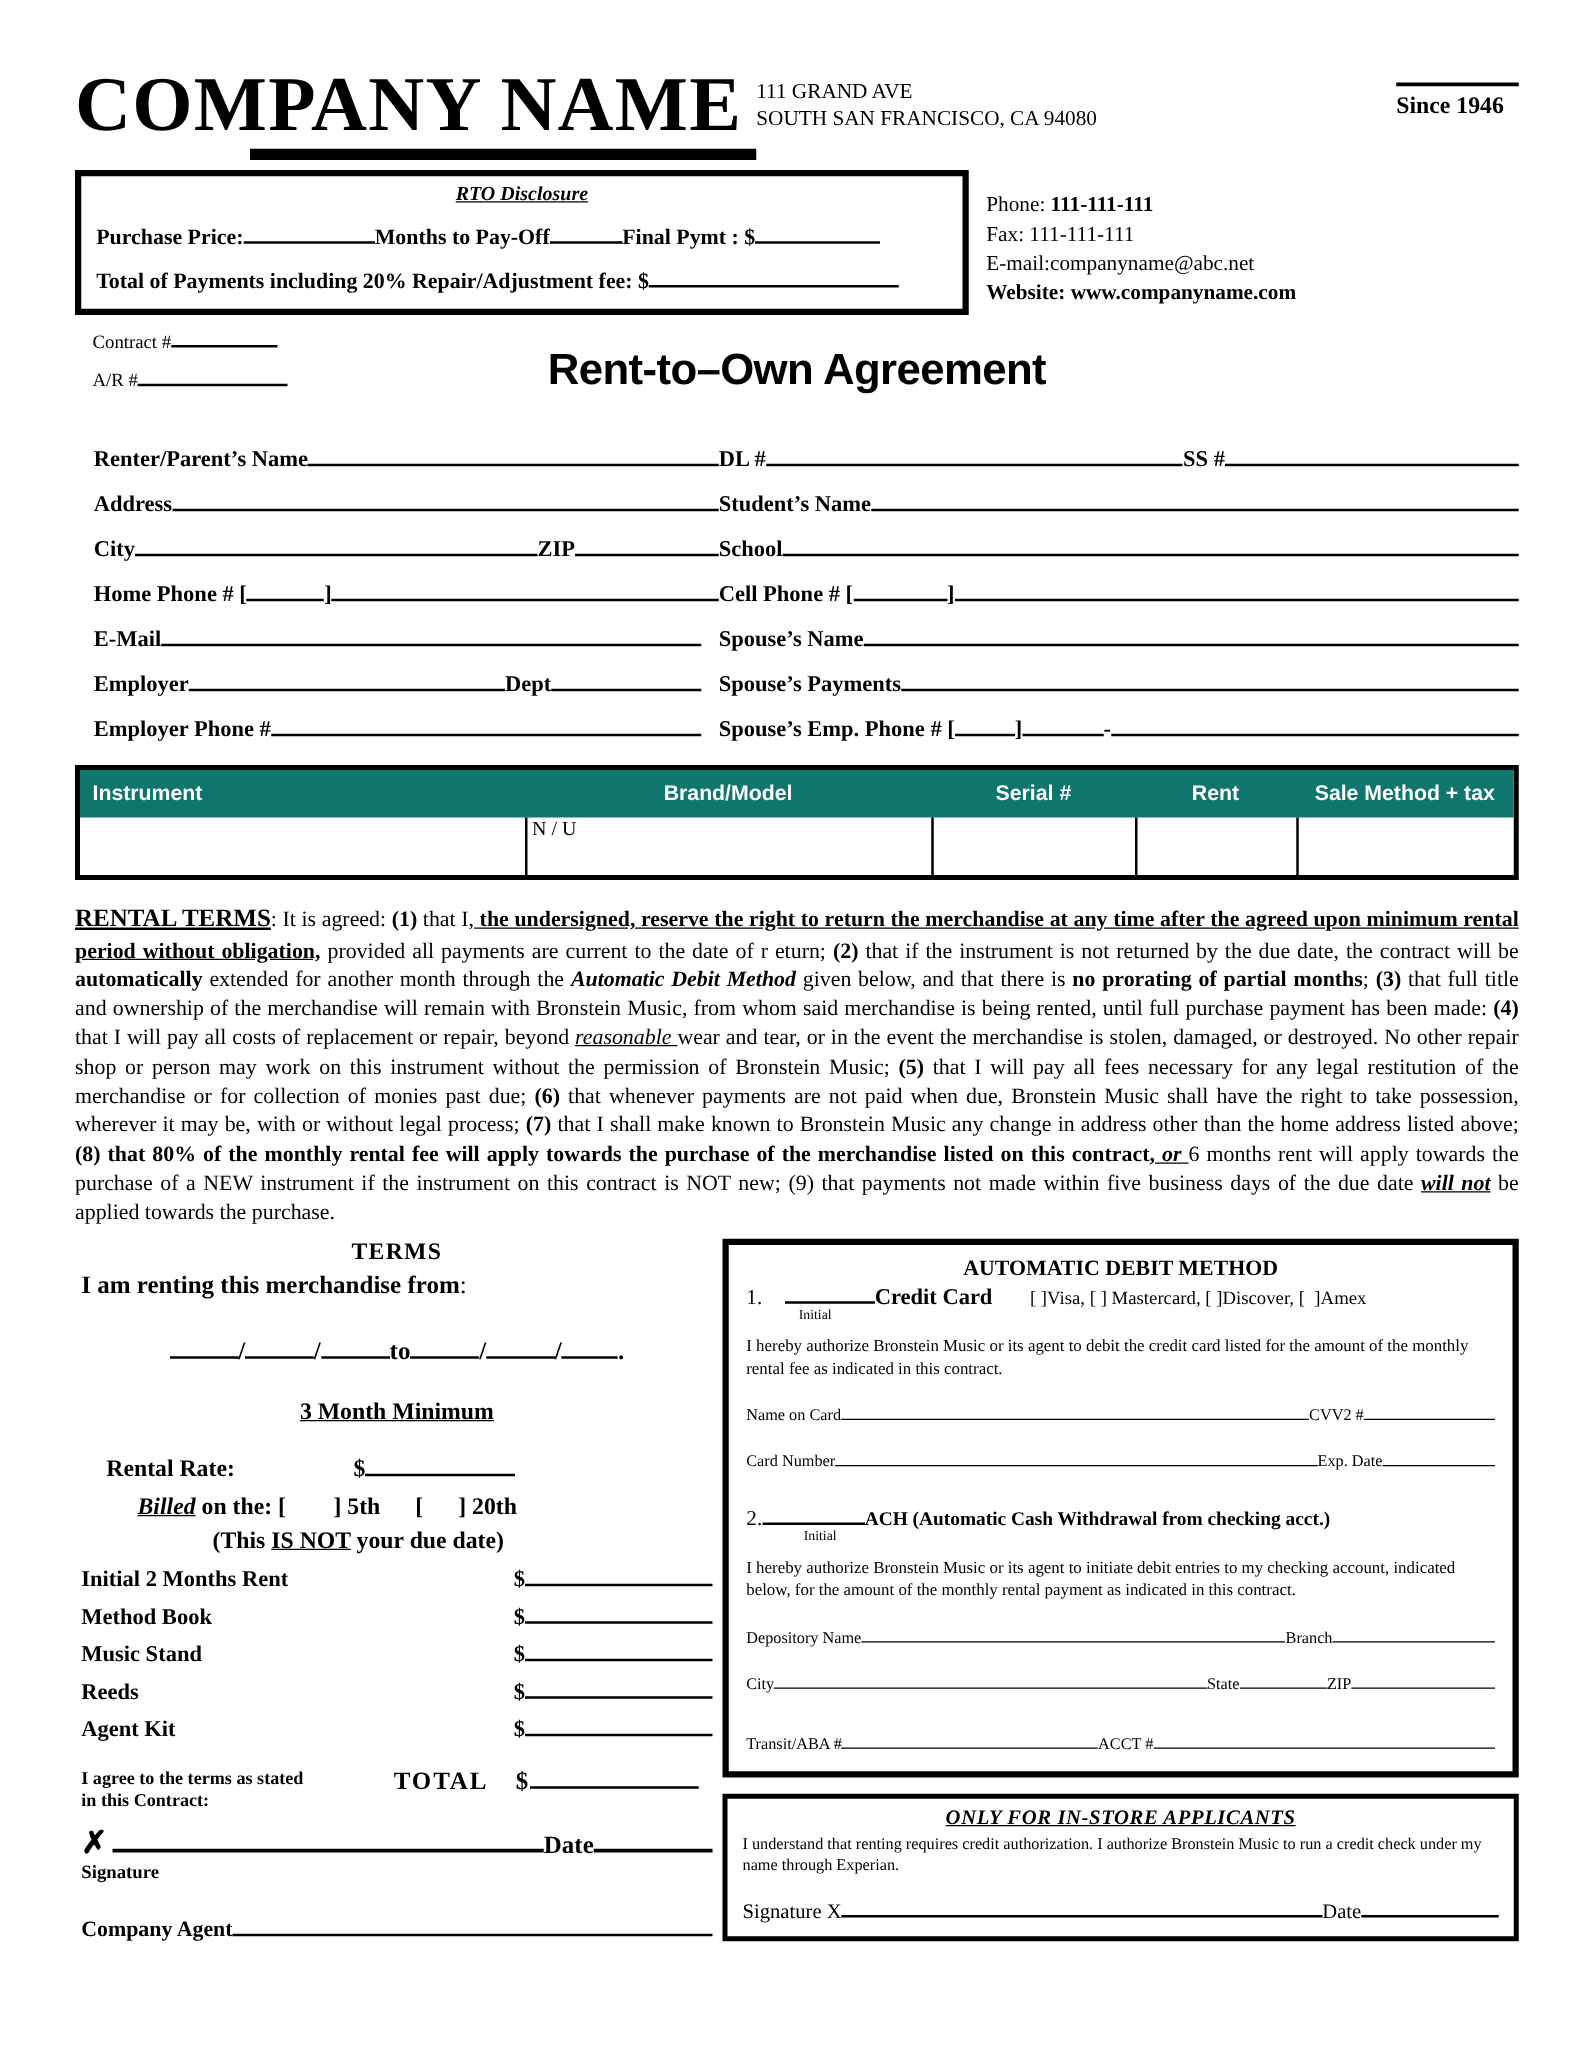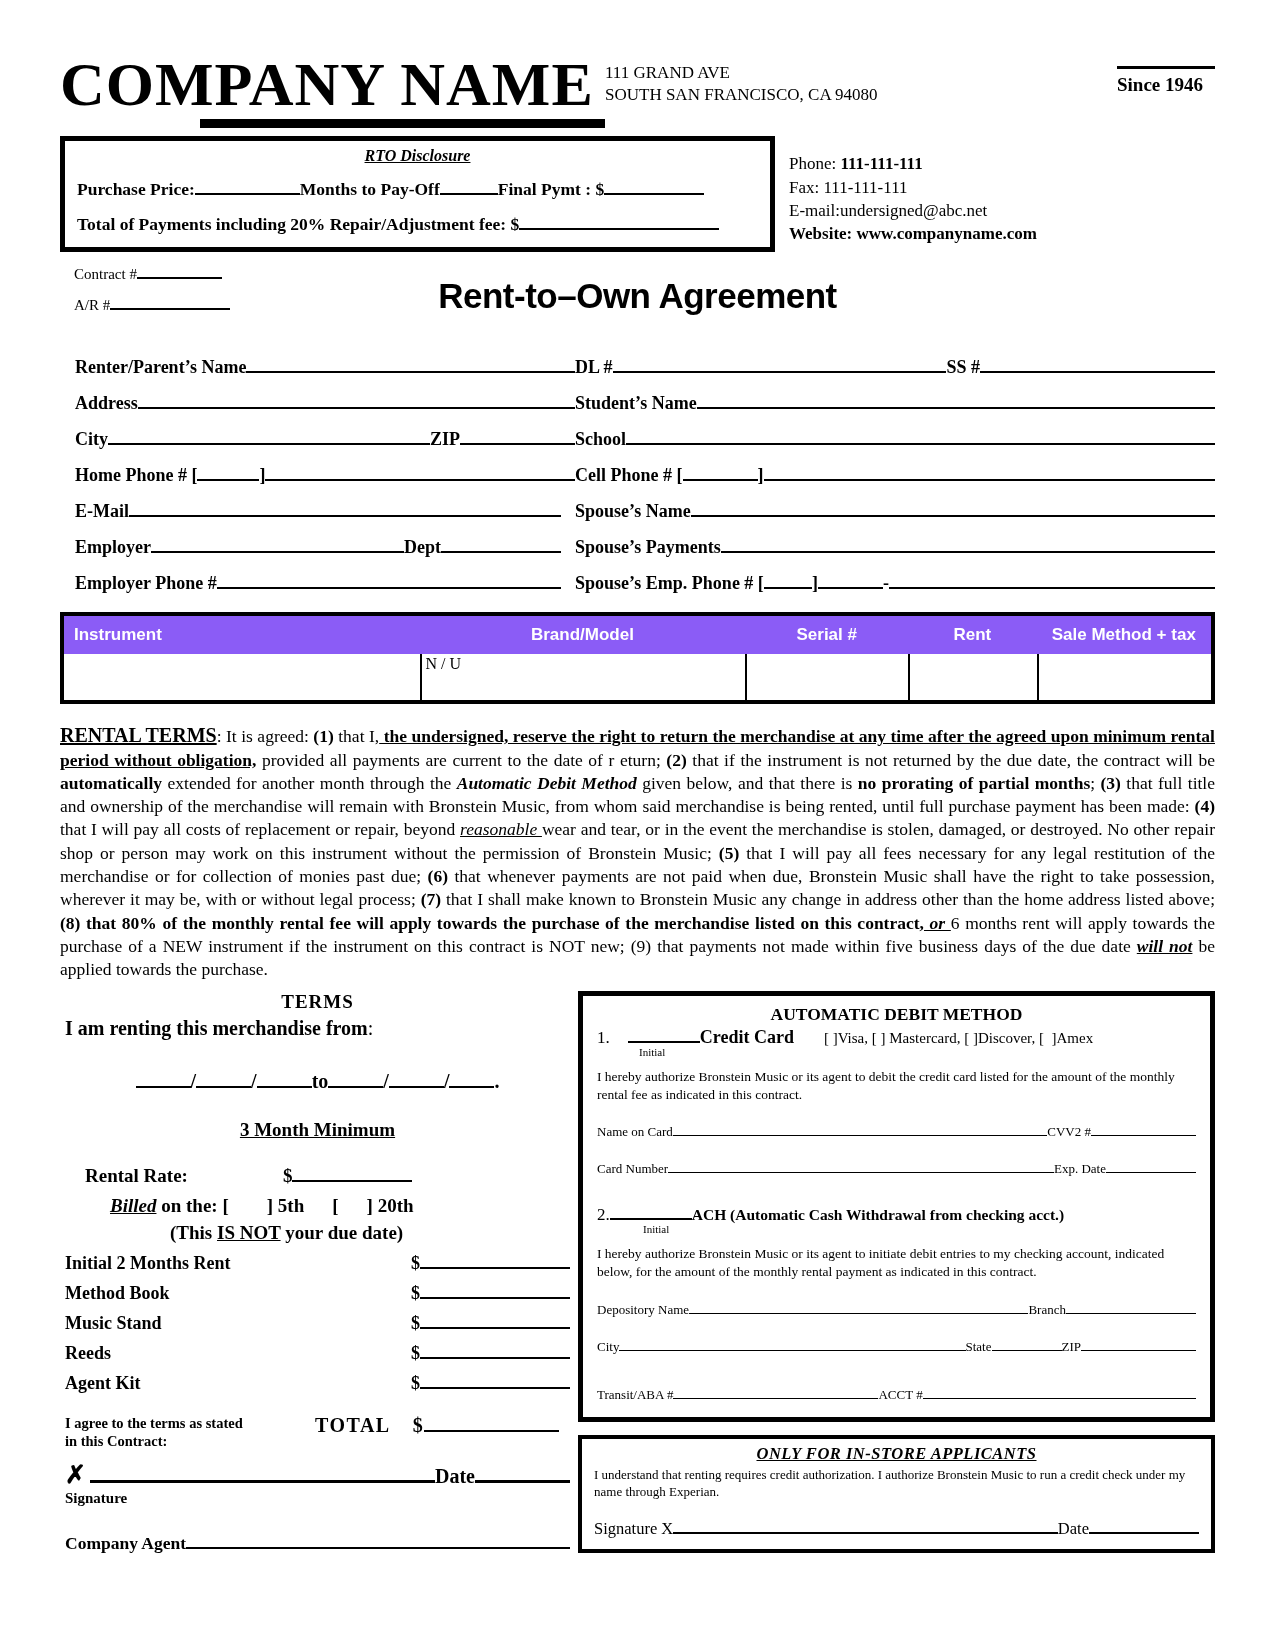--- a/index.html
+++ b/index.html
@@ -35,21 +35,21 @@
   .page-title{position:absolute;left:0;right:0;top:10px;text-align:center;
               font-family:"Liberation Sans",sans-serif;font-weight:bold;font-size:35px;letter-spacing:-0.5px}
   
   .formsec{padding-left:15px;margin-top:10px}
   .formrow{display:flex;align-items:baseline;font-size:18px;margin-top:15px}
   .half-l{flex:0 0 500px;display:flex;align-items:baseline}
   .half-r{flex:1 1 auto;display:flex;align-items:baseline}
   
   .tbl{border:4px solid #000;margin-top:18px}
   .trow{display:flex}
-  .thead{background:#8b5cf6;color:#fff;font-family:"Liberation Sans",sans-serif;font-weight:bold;font-size:17px;align-items:center;}
+  .thead{background:#0f766e;color:#fff;font-family:"Liberation Sans",sans-serif;font-weight:bold;font-size:17px;align-items:center;}
   .thead .tc{padding:9px 4px}
   .tbody .tc{height:46px;border-left:2px solid #000;font-size:16px;padding:1px 4px}
   .tbody .tc:first-child{border-left:none}
   .w1{flex:0 0 31%;box-sizing:border-box}
   .w2{flex:0 0 28.4%;box-sizing:border-box}
   .w3{flex:0 0 14.2%;box-sizing:border-box}
   .w4{flex:0 0 11.2%;box-sizing:border-box}
   .w5{flex:1 1 auto;box-sizing:border-box}
   .tc.c{text-align:center}
   .thead .w1{padding-left:10px}
@@ -132,21 +132,21 @@
           <span class="bl" style="width: 100px; flex: 0 0 100px;"></span>
         </div>
       <div class="frow">
           <span class="b">Total of Payments including 20% Repair/Adjustment fee: $</span>
           <span class="bl" style="width: 200px; flex: 0 0 200px;"></span>
         </div>
     </div>
     <div class="contact">
       <div><span>Phone: </span><span class="b">111-111-111</span></div>
       <div><span>Fax:    111-111-111</span></div>
-      <div><span>E-mail:undersigned@abc.net</span></div>
+      <div><span>E-mail:companyname@abc.net</span></div>
       <div><span class="b">Website: www.companyname.com</span></div>
     </div>
   </div>
 
   <div class="title-area">
     <div class="contract-block">
       <div class="frow">
           <span>Contract #</span>
           <span class="bl" style="width: 85px; flex: 0 0 85px;"></span>
         </div>

